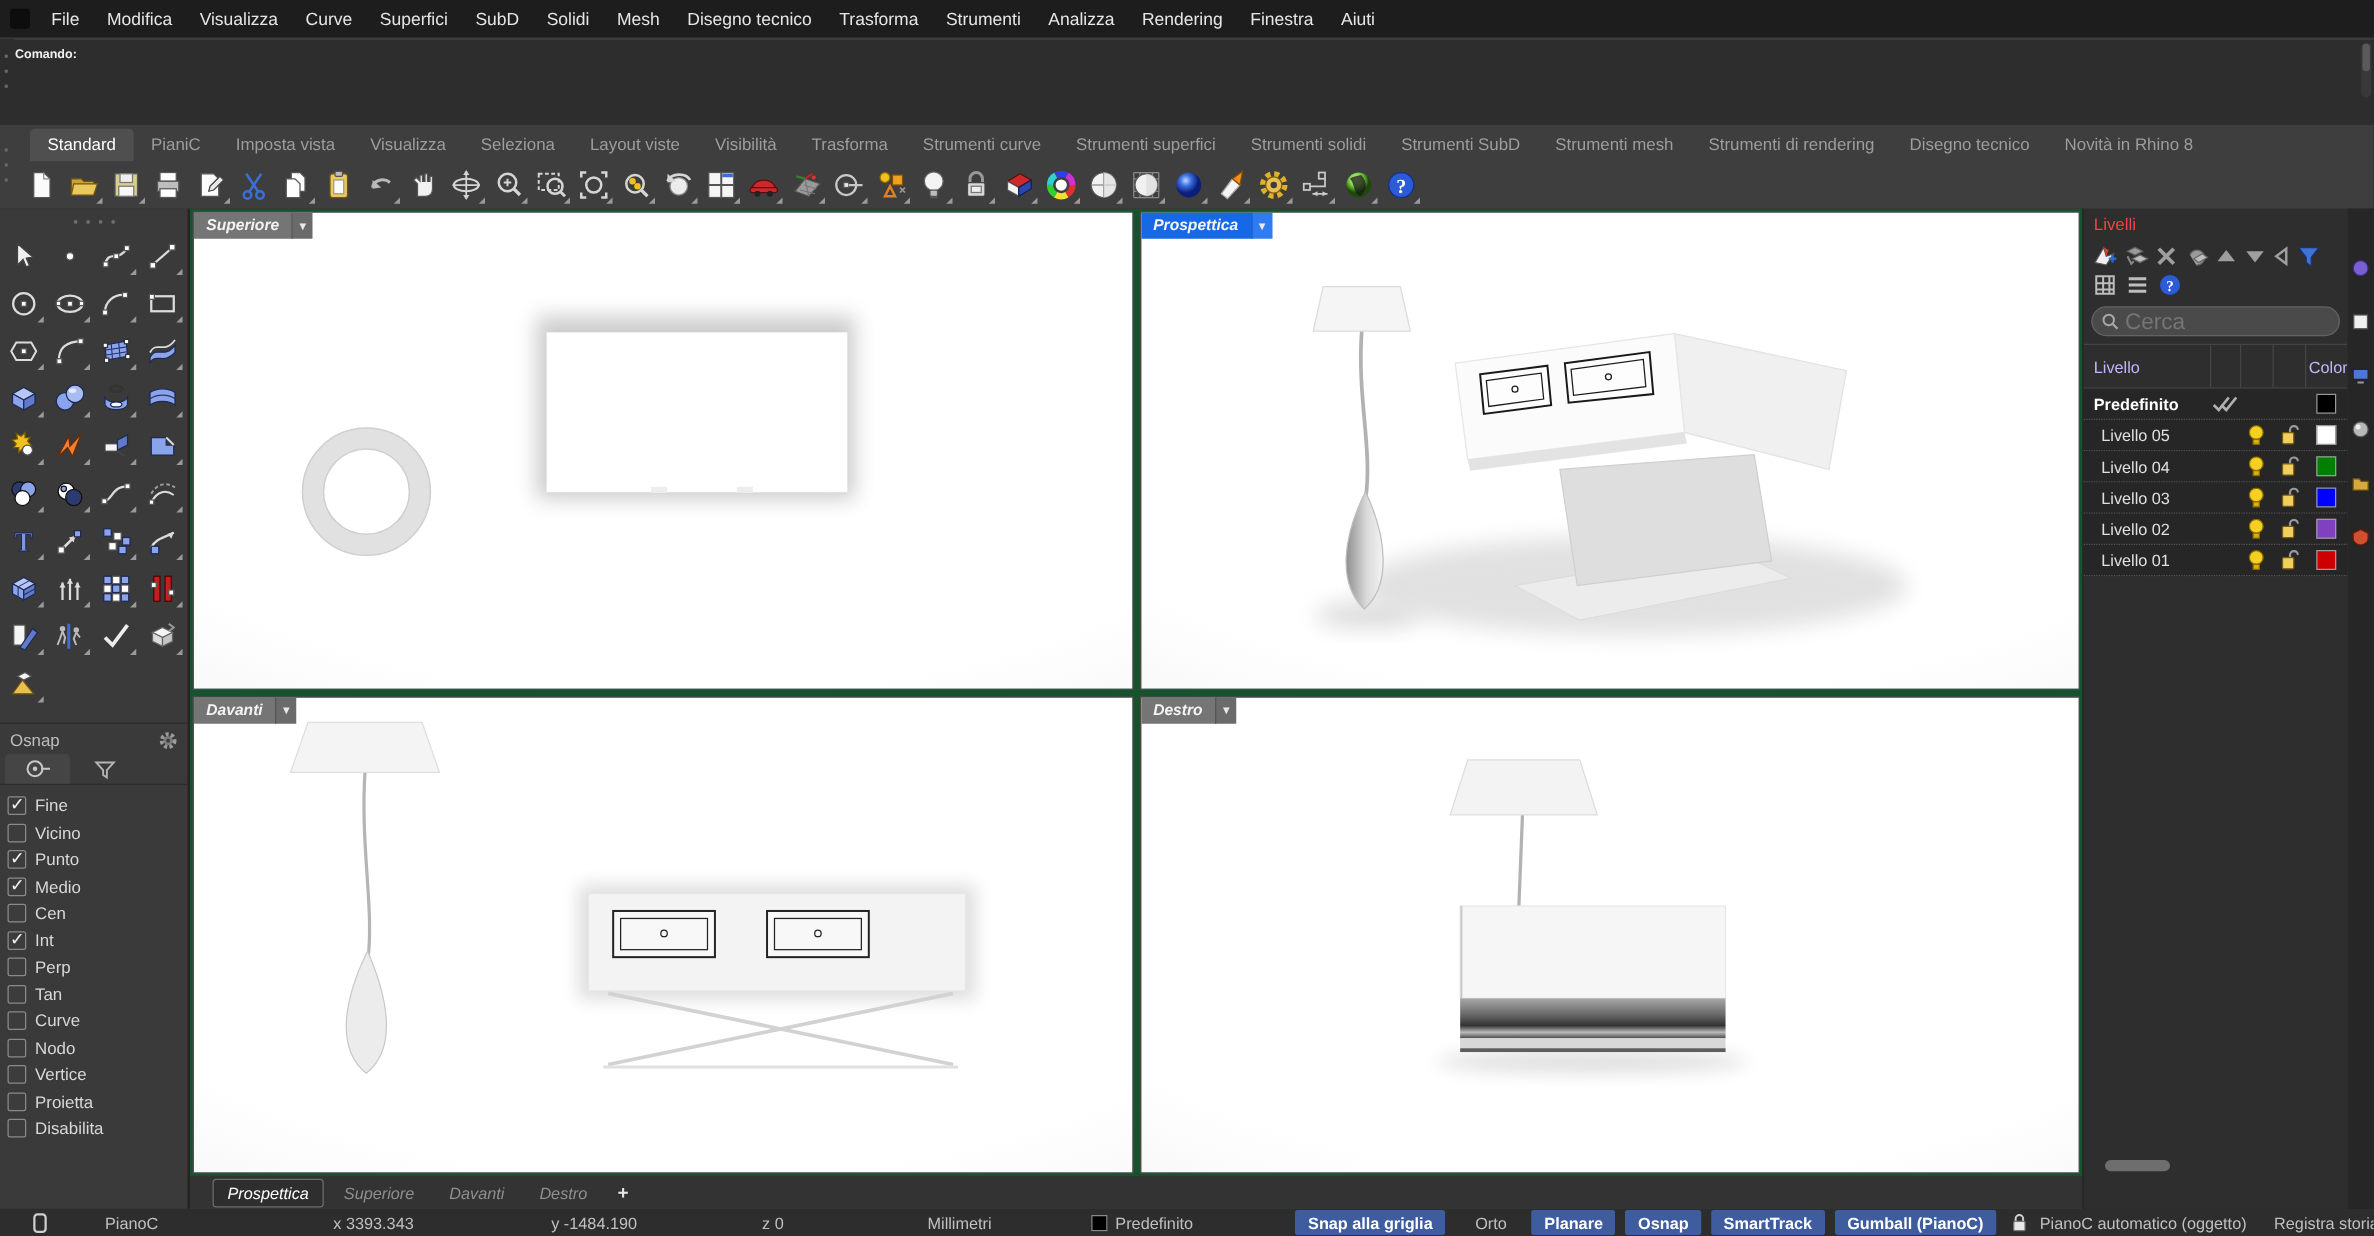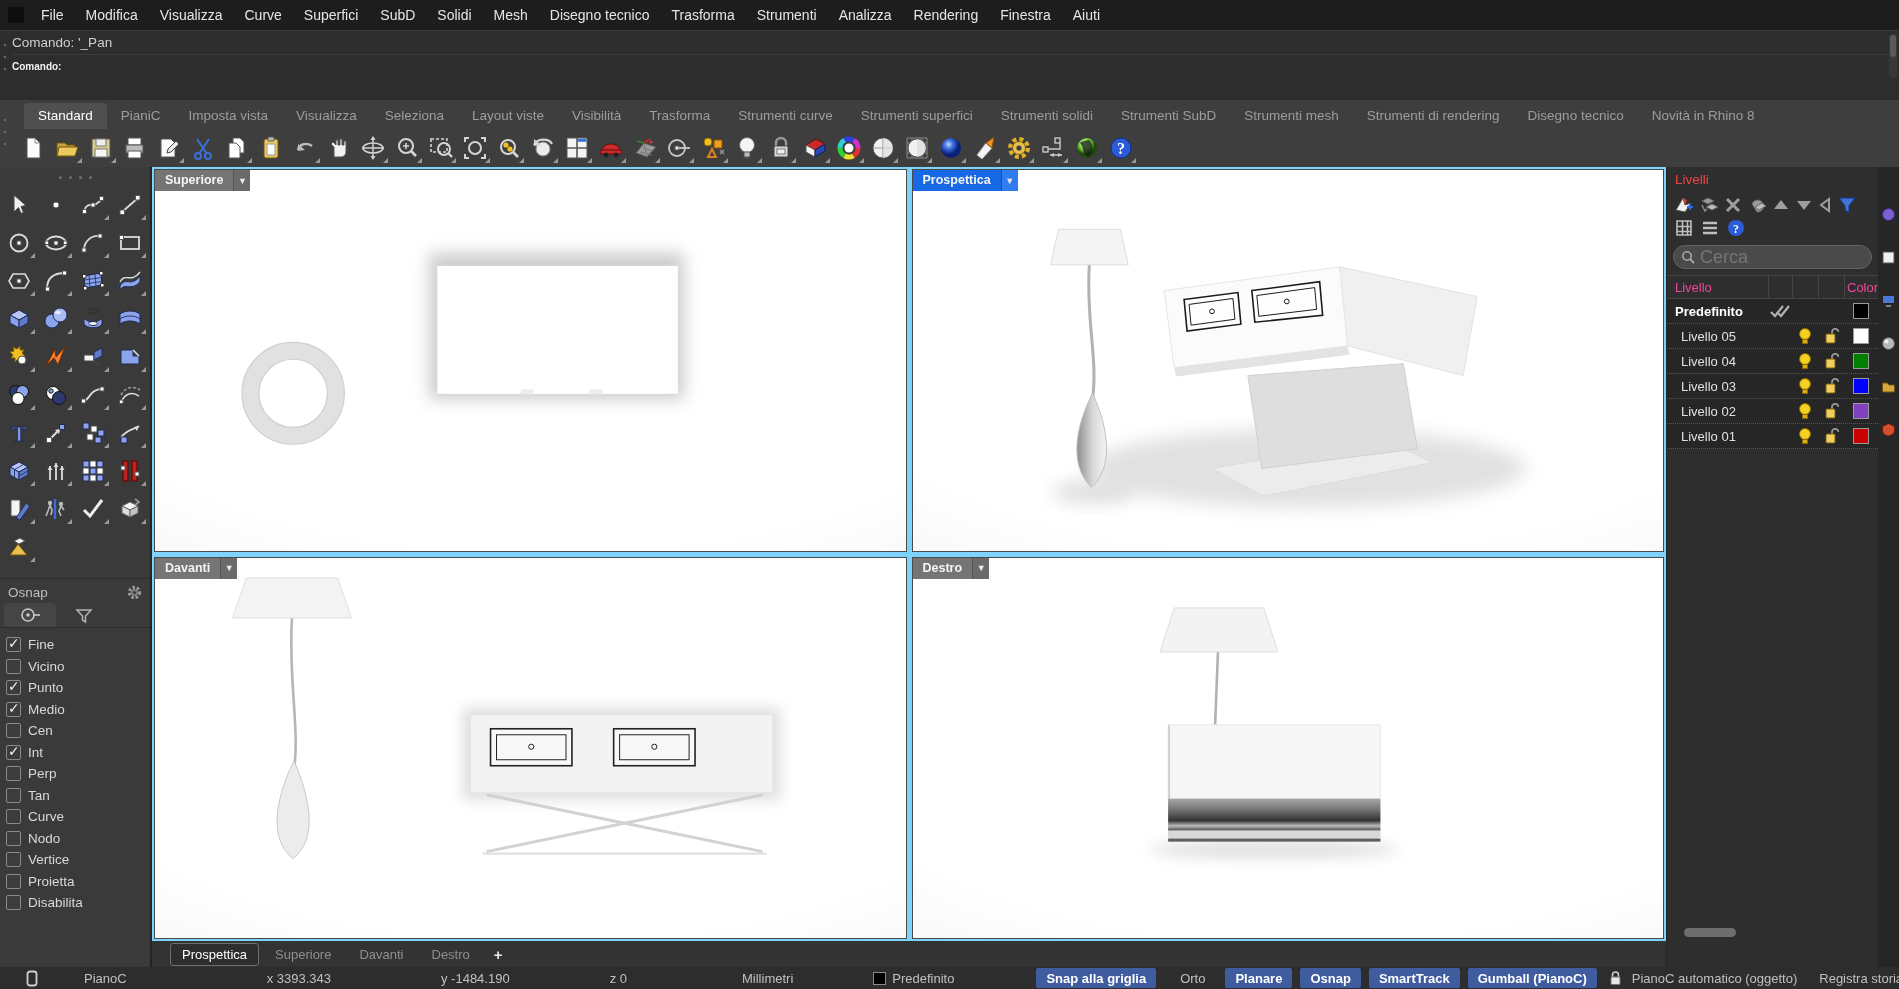--- a/index.html
+++ b/index.html
@@ -44,21 +44,21 @@
   .osnap-title{display:flex;align-items:center;justify-content:space-between;padding:2px 8px 2px 8px;font-size:13.5px;color:#bdbdbd;}
   .osnap-tabs{display:flex;align-items:flex-end;height:26px;border-bottom:1px solid #2c2c2c;padding-left:4px;gap:2px;}
   .osnap-tab{width:52px;height:24px;display:flex;align-items:center;justify-content:center;border-radius:4px 4px 0 0;}
   .osnap-tab.on{background:#454545;}
   .oslist{padding:6px 0 0 6px;}
   .osrow{display:flex;align-items:center;gap:7px;height:21.5px;font-size:13.5px;color:#d8d8d8;}
   .cb{width:15px;height:15px;background:#3c3c3c;border:1px solid #8a8a8a;border-radius:2px;position:relative;}
   .cb.on::after{content:"\2713";position:absolute;left:1px;top:-3px;font-size:14px;font-weight:bold;color:#f0f0f0;}
 
   
-  .center{flex:1;display:flex;flex-direction:column;background:#7dd3fc;}
+  .center{flex:1;display:flex;flex-direction:column;background:#14532d;font-style:italic;}
   .viewgrid{flex:1;display:grid;grid-template-columns:1fr 1fr;grid-template-rows:1fr 1fr;gap:5px;padding:2px;}
   .vp{position:relative;overflow:hidden;border:1px solid #4a4a4a;
       background:radial-gradient(130% 120% at 52% 38%, #ffffff 52%, #f3f3f3 78%, #e7e7e7 100%);}
   .vp svg.scene{position:absolute;inset:0;width:100%;height:100%;}
   .vptitle{position:absolute;top:0;left:0;display:flex;z-index:3;font-size:12.5px;font-weight:bold;color:#f4f4f4;}
   .vptitle .lab{background:#757575;padding:3px 10px 4px;}
   .vptitle .chev{width:17px;background:#6a6a6a;border-left:1px solid #565656;display:flex;align-items:center;justify-content:center;font-size:9px;color:#e8e8e8;}
   .vptitle.on .lab{background:#1768e5;}
   .vptitle.on .chev{background:#2f7cf0;border-left:1px solid #0f55c2;}
 
@@ -72,21 +72,21 @@
   .rightpanel{width:233px;background:#2e2e2e;display:flex;position:relative;}
   .rp-body{width:212px;display:flex;flex-direction:column;border-left:1px solid #242424;}
   .rp-title{height:24px;padding:5px 8px 0;font-size:13.5px;color:#ef4444;}
   .rp-tools{display:flex;align-items:center;gap:3px;padding:4px 4px 2px 6px;}
   .rp-tools2{display:flex;align-items:center;gap:8px;padding:2px 4px 4px 8px;}
   .rp-search{margin:4px 6px;height:24px;position:relative;}
   .rp-search input{width:100%;height:24px;background:#4a4a4a;border:1px solid #636363;border-radius:12px;color:#cccccc;font-size:18px;padding:0 8px 0 26px;outline:none;}
   .rp-search .mag{position:absolute;left:8px;top:5px;}
   .ltable{margin-top:2px;font-size:13px;}
   .lhead,.lrow{display:grid;grid-template-columns:1fr 24px 26px 26px 34px;align-items:center;height:25px;}
-  .lhead{color:#ec4899;border-top:1px solid #444;border-bottom:1px solid #444;height:24px;}
+  .lhead{color:#c4b5fd;border-top:1px solid #444;border-bottom:1px solid #444;height:36px;}
   .lhead .hc{border-left:1px solid #454545;height:100%;display:flex;align-items:center;}
   .lhead .hname{padding-left:8px;}
   .lhead .hcolor{overflow:hidden;white-space:nowrap;padding-left:2px;}
   .lrow{border-bottom:1px dotted #555;background:#262626;}
   .lname{padding-left:14px;color:#e0e0e0;white-space:nowrap;}
   .lname.on{font-weight:bold;color:#ffffff;padding-left:8px;}
   .ccell{display:flex;align-items:center;justify-content:center;}
   .showif{visibility:hidden;}
   .showif.on{visibility:visible;}
   .swatch{width:16px;height:16px;border:1px solid #9a9a9a;}
@@ -117,21 +117,20 @@
   <span class="menu-item">Trasforma</span>
   <span class="menu-item">Strumenti</span>
   <span class="menu-item">Analizza</span>
   <span class="menu-item">Rendering</span>
   <span class="menu-item">Finestra</span>
   <span class="menu-item">Aiuti</span>
 </div>
 
 <div class="cmdarea">
   <span class="grip-v"></span>
-  <div class="cmdline">Comando: '_Pan</div>
   <div class="cmdprompt">Comando:</div>
   <div class="cmdscroll">
       <i></i>
     </div>
 </div>
 
 <div class="ribbon">
   <span class="grip-v" style="top:14px;height:36px"></span>
   <div class="ribtabs">
     <span class="ribtab on">Standard</span>

